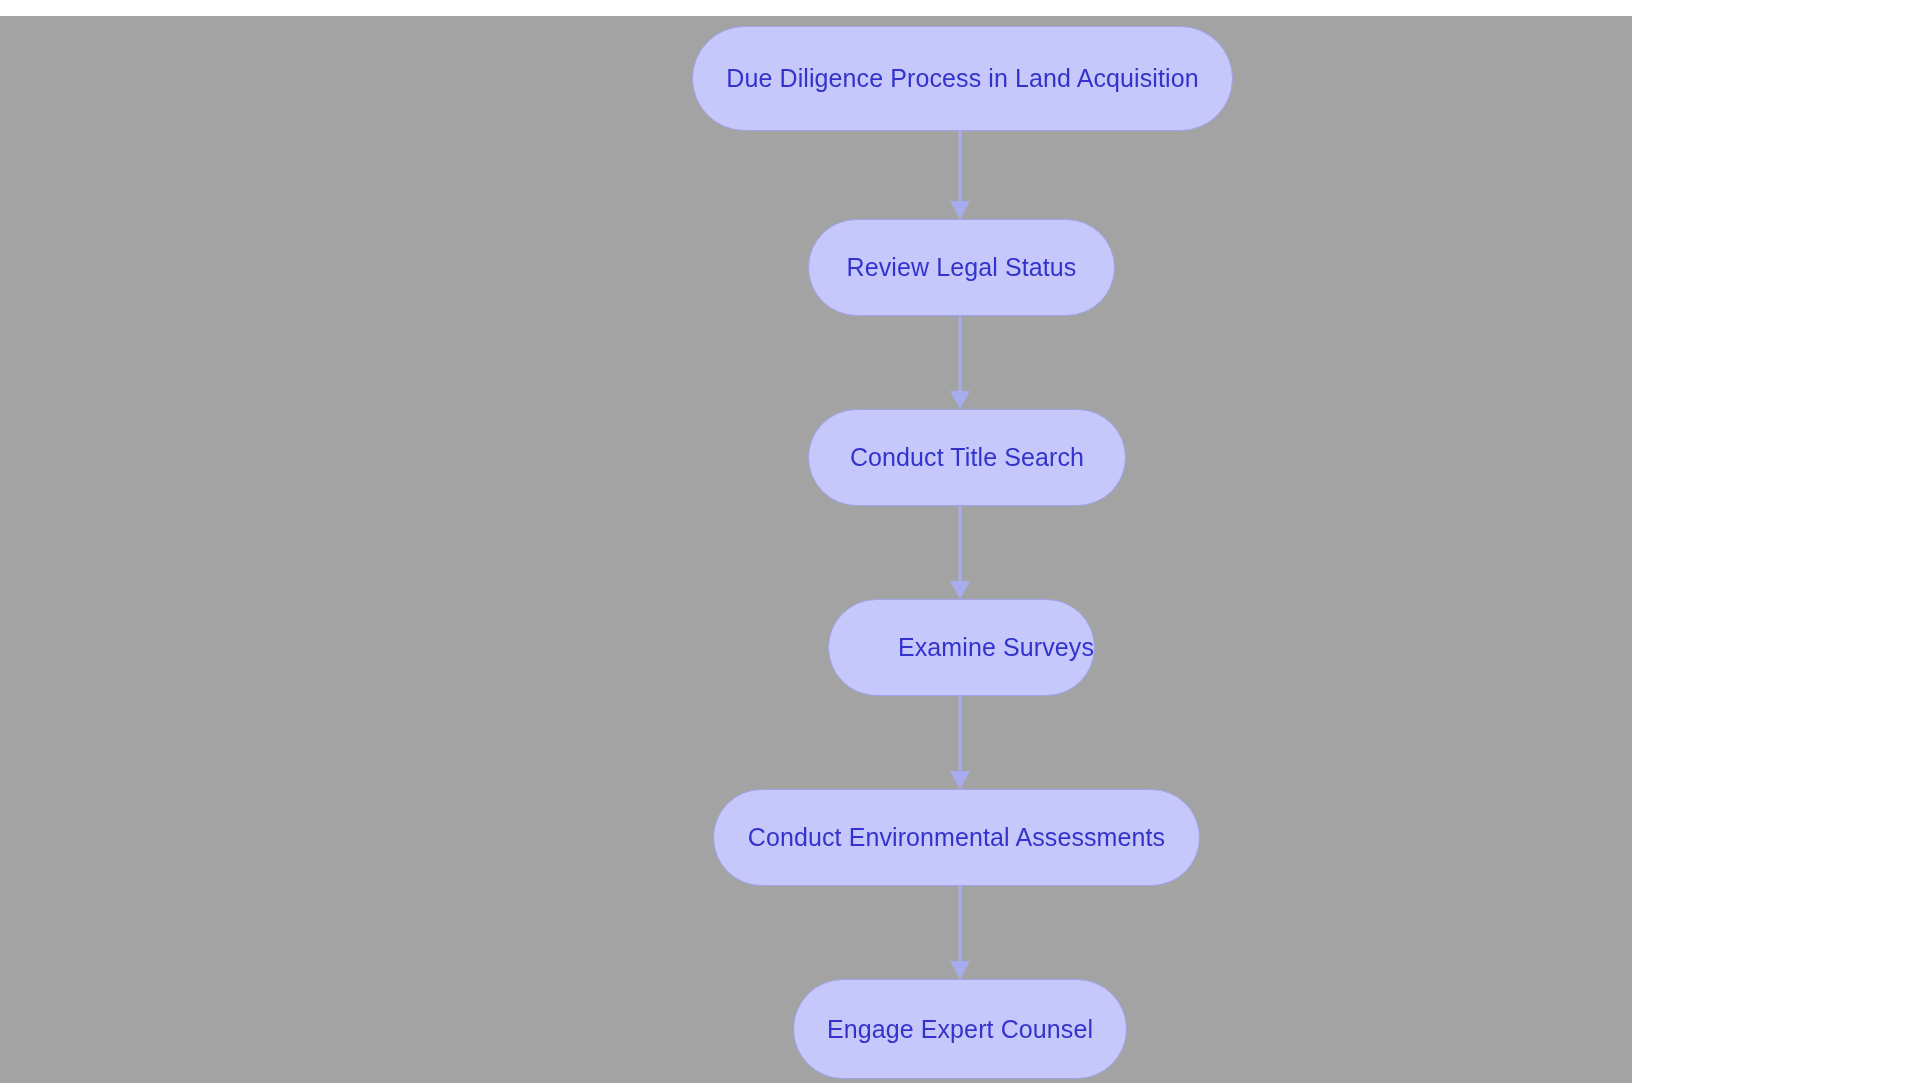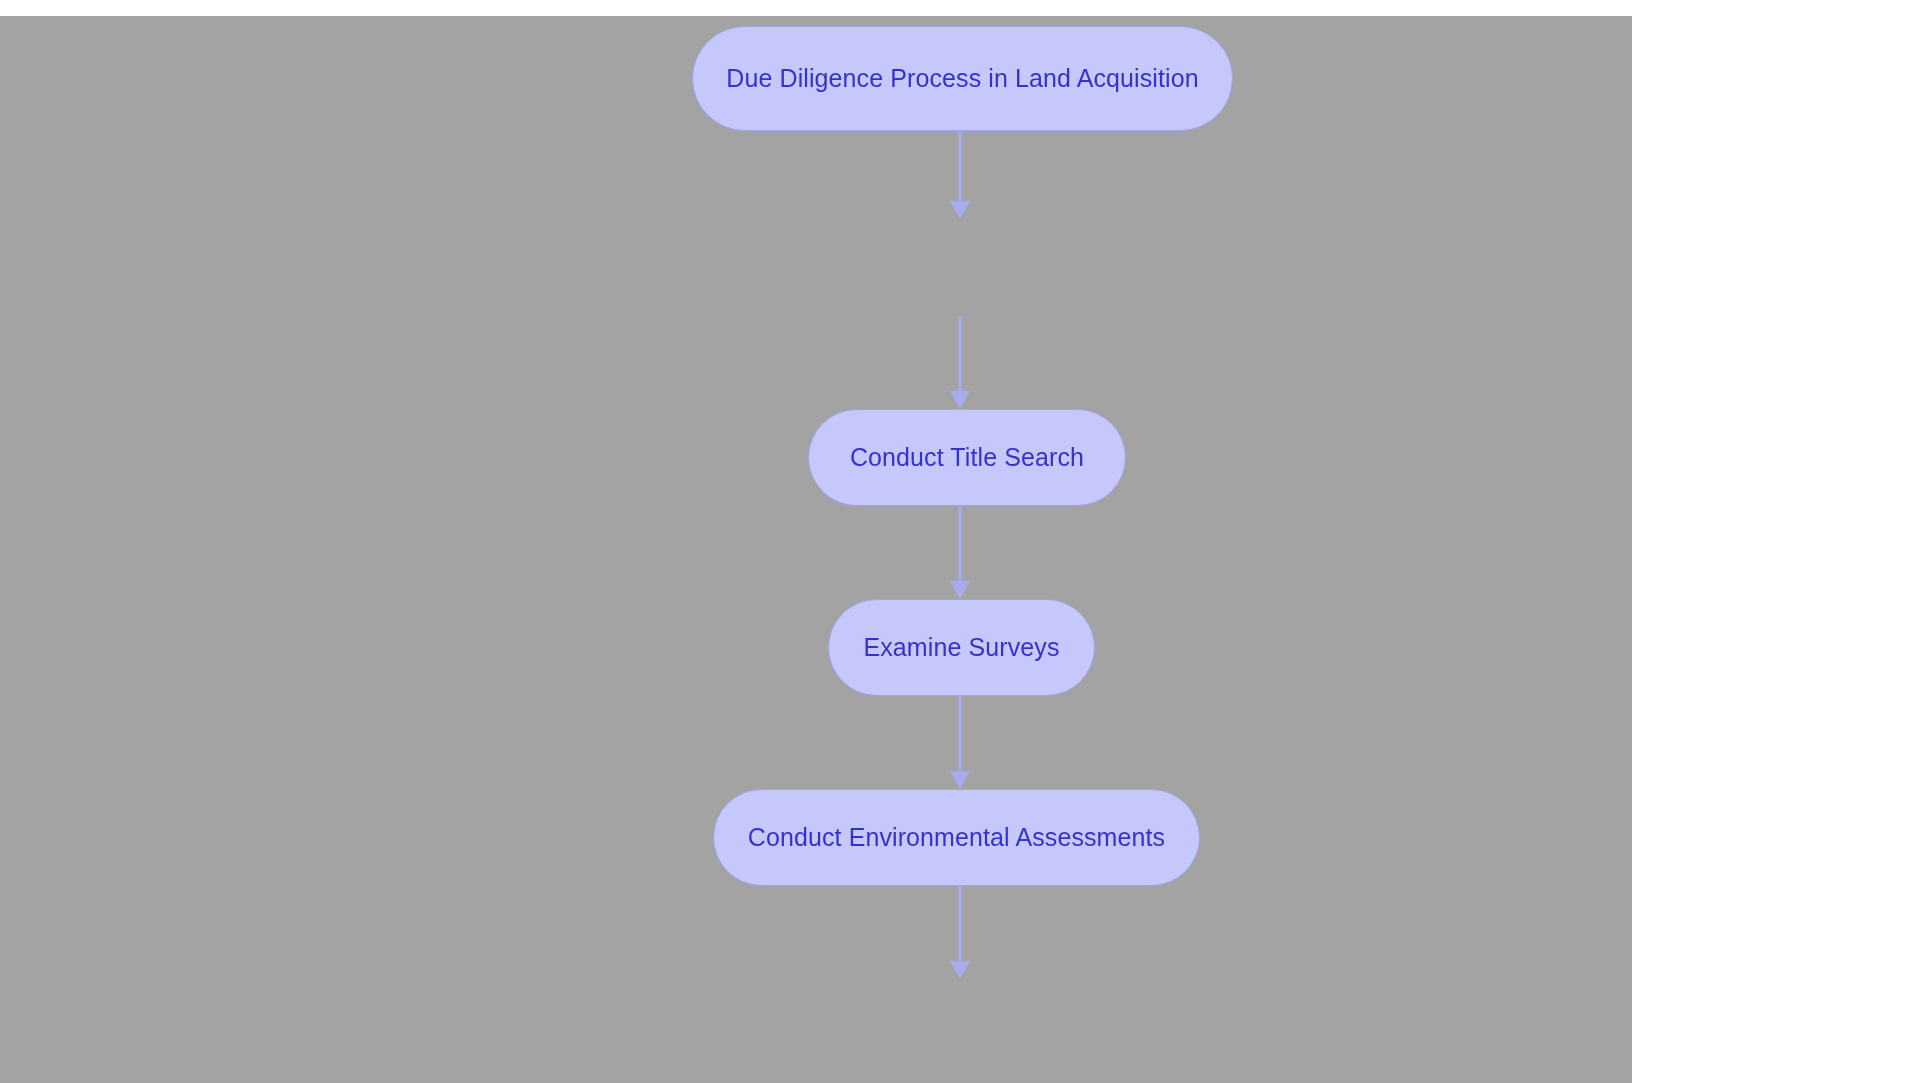--- a/index.html
+++ b/index.html
@@ -93,27 +93,33 @@
 
   <div class="flow-connector" style="left:940px; top:870px; width:40px; height:93px;">
     <div class="connector-line" style="height:75px;"></div>
     <div class="connector-arrow"></div>
   </div>
 
   <div class="flow-node" style="left:692px; top:10px; width:541px; height:105px;">
     <span class="flow-node-label">Due Diligence Process in Land Acquisition</span>
   </div>
 
+  <div class="flow-node" style="left:808px; top:203px; width:307px; height:97px;">
+    <span class="flow-node-label">Review Legal Status</span>
+  </div>
 
   <div class="flow-node" style="left:808px; top:393px; width:318px; height:97px;">
     <span class="flow-node-label">Conduct Title Search</span>
   </div>
 
-  <div class="flow-node" style="left:828px; top:583px; width:267px; height:97px;">
+  <div class="flow-node" style="left:828px; top:583px; width:267px; height:97px;justify-content:flex-end;">
     <span class="flow-node-label">Examine Surveys</span>
   </div>
 
   <div class="flow-node" style="left:713px; top:773px; width:487px; height:97px;">
     <span class="flow-node-label">Conduct Environmental Assessments</span>
   </div>
 
+  <div class="flow-node" style="left:793px; top:963px; width:334px; height:100px;">
+    <span class="flow-node-label">Engage Expert Counsel</span>
+  </div>
 
 </div>
 
 </body></html>

